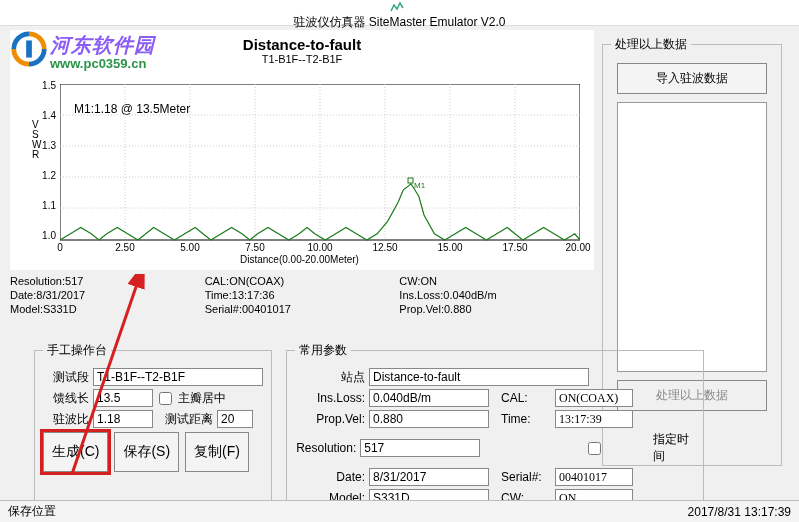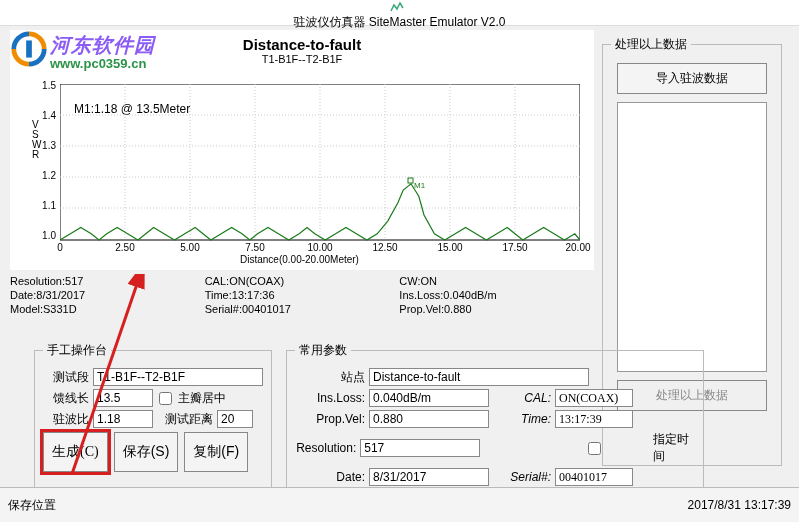--- a/index.html
+++ b/index.html
@@ -38,36 +38,36 @@
 .bottom-row { display: flex; gap: 14px; margin-top: 20px; padding-left: 24px; }
 .manual { width: 256px; }
 .common { flex: 1; }
 
 .frow { display: flex; align-items: center; margin: 3px 0; gap: 4px; font-size: 12px; }
 .frow .lab { width: 46px; text-align: right; }
 input[type=text] { font-size: 12px; padding: 1px 3px; border: 1px solid #888; background: #fff; height: 18px; }
 input[type=checkbox] { margin: 0 2px; }
 .btn { font-size: 14px; padding: 10px 8px; border: 1px solid #888; background: #f4f4f4; cursor: pointer; }
 .btn-row { display: flex; gap: 6px; margin-top: 4px; }
-.btn-highlight { outline: 3px solid #d62020; font-family: Liberation Serif, serif; }
+.btn-highlight { outline: 3px solid #d62020; }
 
 .auto-fieldset { height: 430px; }
 .auto-btn { display: block; width: 150px; margin: 4px auto 8px; padding: 6px 4px; font-size: 12px; border: 1px solid #888; background: #f4f4f4; }
 .auto-list { width: 150px; height: 270px; border: 1px solid #999; background: #fff; margin: 0 auto 8px; }
 .auto-btn2 { color: #888; background: #f0f0f0; }
 
-.statusbar { position: absolute; bottom: 0; left: 0; right: 0; height: 35px; border-top: 1px solid #bbb; background: #f4f4f4; display: flex; align-items: center; font-size: 12px; padding: 0 8px; }
+.statusbar { position: absolute; bottom: 0; left: 0; right: 0; height: 22px; border-top: 1px solid #bbb; background: #f4f4f4; display: flex; align-items: center; font-size: 12px; padding: 0 8px; }
 .statusbar .sl { flex: 1; }
 .statusbar .sr { text-align: right; }
 
 .arrow { position: absolute; top: 248px; left: 52px; z-index: 6; pointer-events: none; }
 
 .common .frow .lab2 { width: 70px; text-align: right; }
 .common .frow input { width: 120px; }
-.common .frow .lab3 { width: 50px; text-align: right; margin-left: 8px; font-style: italic; }
+.common .frow .lab3 { width: 50px; margin-left: 8px; }
 .common .frow input.short { width: 78px; font-family: Liberation Serif, serif; }
 </style>
 </head>
 <body>
 
 <div class="titlebar">
   <span class="ico">
     <svg width="14" height="14" viewBox="0 0 14 14">
         <polyline points="1,11 4,5 7,9 10,3 13,8" stroke="#3a7" fill="none" stroke-width="1.5"></polyline>
       </svg>

